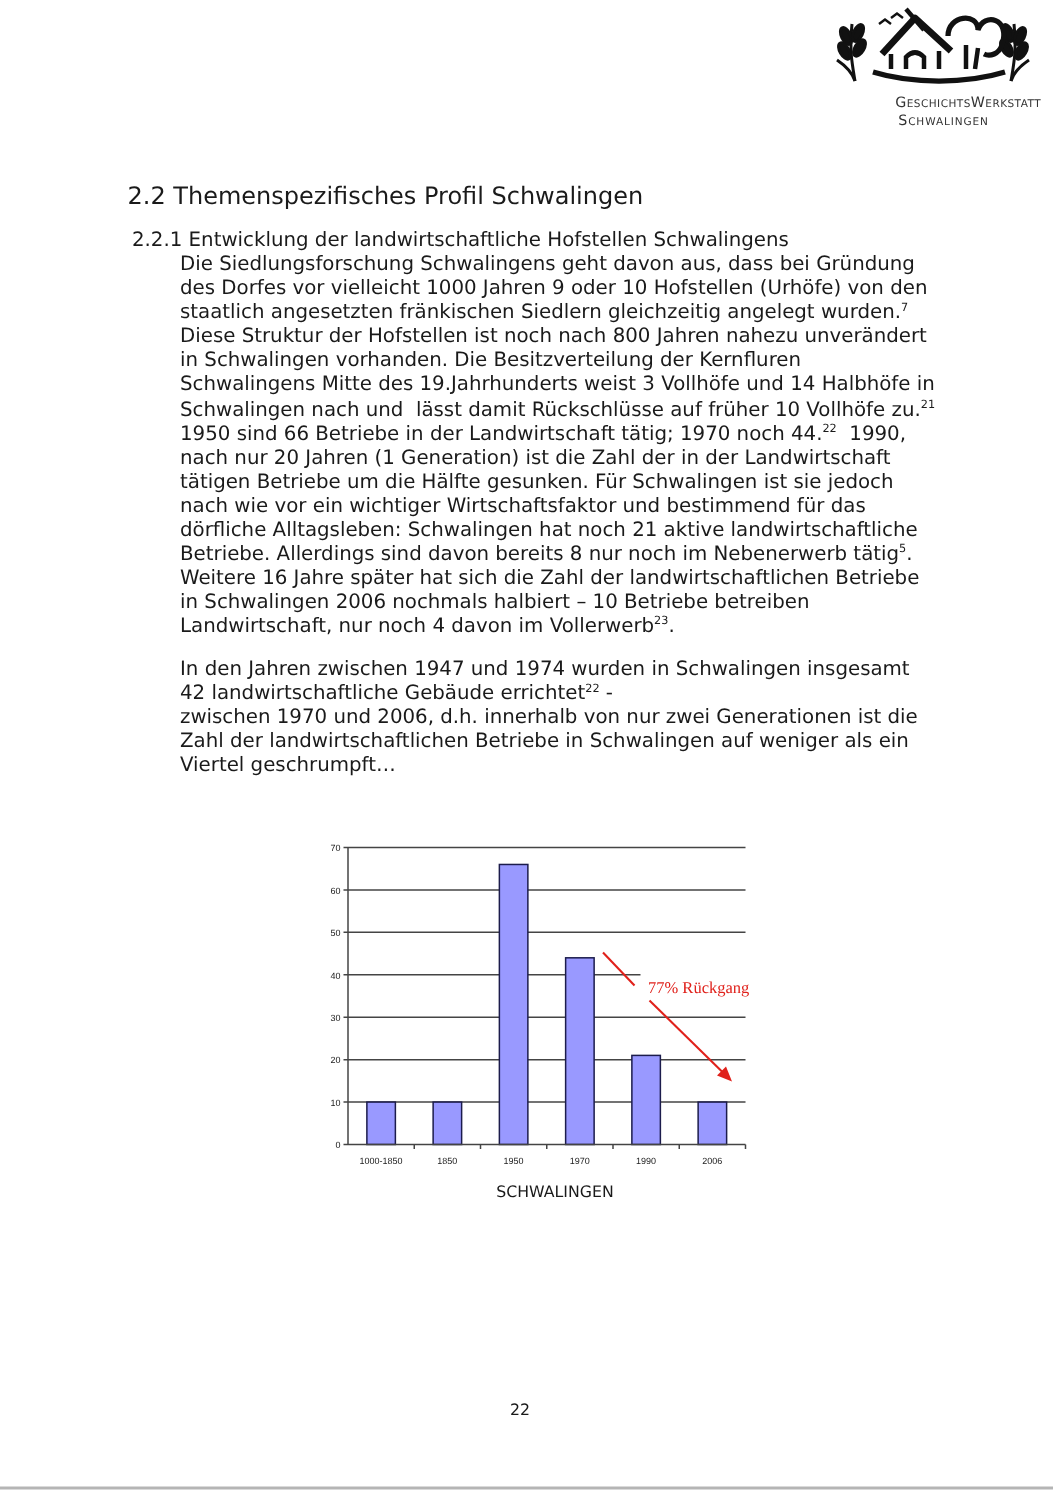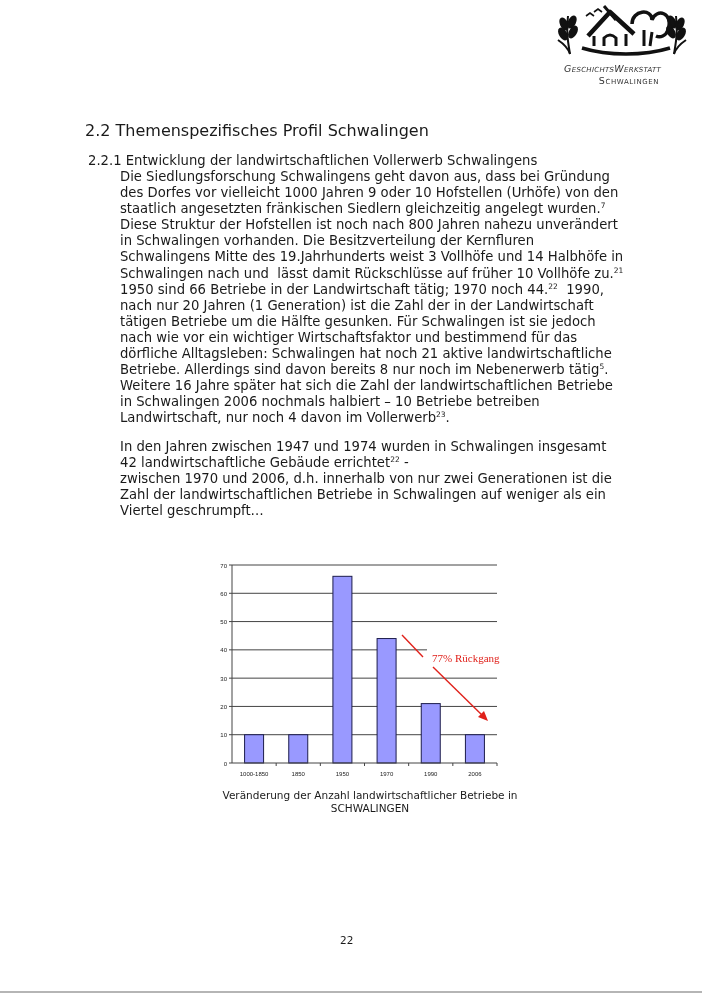--- a/index.html
+++ b/index.html
@@ -1,19 +1,19 @@
 <!DOCTYPE html>
 <html><head>
   <meta charset="utf-8">
   <style>
     html, body { margin: 0; padding: 0; background: #ffffff; }
     body { width: 702px; height: 993px; position: relative; overflow: hidden; font-family: "DejaVu Sans", sans-serif; color: #1a1a1a; }
     .logo { position: absolute; left: 548px; top: 2px; width: 150px; height: 90px; }
     .logo svg { position: absolute; left: 0; top: 0; }
-    .logo-line1 { position: absolute; left: 16px; top: 61px; width: 130px; text-align: left; font-size: 9.5px; letter-spacing: 0.3px; color: #333; font-variant: small-caps; font-style: italic; }
+    .logo-line1 { position: absolute; left: 16px; top: 61px; width: 130px; text-align: right; font-size: 9.5px; letter-spacing: 0.3px; color: #333; font-variant: small-caps; }
     .logo-line2 { position: absolute; left: 16px; top: 73px; width: 130px; text-align: center; font-size: 9.5px; letter-spacing: 0.6px; color: #333; font-variant: small-caps; }
     .h2 { position: absolute; left: 85px; top: 121px; font-size: 16px; }
     .h3 { position: absolute; left: 88px; top: 153px; font-size: 13.2px; }
     .para { position: absolute; left: 120px; font-size: 13.2px; line-height: 16.1px; white-space: pre; }
     .para sup { font-size: 7.5px; vertical-align: 5px; line-height: 0; }
     #p1 { top: 169px; }
     #p2 { top: 439px; }
     .chart { position: absolute; left: 205px; top: 555px; }
     .caption { position: absolute; left: 210px; top: 789px; width: 320px; text-align: center; font-size: 10.5px; line-height: 13px; }
     .pagenum { position: absolute; left: 340px; top: 934px; font-size: 10.5px; }
@@ -54,21 +54,21 @@
     <path d="M84 22 C84 8 104 6 104 18 C108 6 126 10 120 28 C118 34 112 36 108 34" stroke="#111" stroke-width="3.5" fill="none"></path>
     <path d="M96 28 L96 44 M104 30 L102 44" stroke="#111" stroke-width="3" fill="none"></path>
 
     <path d="M34 46 C60 54 96 54 122 46" stroke="#111" stroke-width="3.5" fill="none"></path>
   </svg>
   <div class="logo-line1">GeschichtsWerkstatt</div>
   <div class="logo-line2">Schwalingen</div>
 </div>
 
 <div class="h2">2.2 Themenspezifisches Profil Schwalingen</div>
-<div class="h3">2.2.1  Entwicklung der landwirtschaftlichen Vollerwerb Schwalingens</div>
+<div class="h3">2.2.1  Entwicklung der landwirtschaftliche Hofstellen Schwalingens</div>
 
 <div class="para" id="p1"><div><span>Die Siedlungsforschung Schwalingens geht davon aus, dass bei Gründung</span></div><div><span>des Dorfes vor vielleicht 1000 Jahren 9 oder 10 Hofstellen (Urhöfe) von den</span></div><div><span>staatlich angesetzten fränkischen Siedlern gleichzeitig angelegt wurden.</span><sup>7</sup></div><div><span>Diese Struktur der Hofstellen ist noch nach 800 Jahren nahezu unverändert</span></div><div><span>in Schwalingen vorhanden. Die Besitzverteilung der Kernfluren</span></div><div><span>Schwalingens Mitte des 19.Jahrhunderts weist 3 Vollhöfe und 14 Halbhöfe in</span></div><div><span>Schwalingen nach und  lässt damit Rückschlüsse auf früher 10 Vollhöfe zu.</span><sup>21</sup></div><div><span>1950 sind 66 Betriebe in der Landwirtschaft tätig; 1970 noch 44.</span><sup>22</sup><span>  1990,</span></div><div><span>nach nur 20 Jahren (1 Generation) ist die Zahl der in der Landwirtschaft</span></div><div><span>tätigen Betriebe um die Hälfte gesunken. Für Schwalingen ist sie jedoch</span></div><div><span>nach wie vor ein wichtiger Wirtschaftsfaktor und bestimmend für das</span></div><div><span>dörfliche Alltagsleben: Schwalingen hat noch 21 aktive landwirtschaftliche</span></div><div><span>Betriebe. Allerdings sind davon bereits 8 nur noch im Nebenerwerb tätig</span><sup>5</sup><span>.</span></div><div><span>Weitere 16 Jahre später hat sich die Zahl der landwirtschaftlichen Betriebe</span></div><div><span>in Schwalingen 2006 nochmals halbiert – 10 Betriebe betreiben</span></div><div><span>Landwirtschaft, nur noch 4 davon im Vollerwerb</span><sup>23</sup><span>.</span></div></div>
 
 <div class="para" id="p2"><div><span>In den Jahren zwischen 1947 und 1974 wurden in Schwalingen insgesamt</span></div><div><span>42 landwirtschaftliche Gebäude errichtet</span><sup>22</sup><span> -</span></div><div><span>zwischen 1970 und 2006, d.h. innerhalb von nur zwei Generationen ist die</span></div><div><span>Zahl der landwirtschaftlichen Betriebe in Schwalingen auf weniger als ein</span></div><div><span>Viertel geschrumpft…</span></div></div>
 
 <svg class="chart" width="310" height="230" viewBox="0 0 310 230">
   <g id="grid">
       <line x1="27" x2="292" y1="179.71428571428572" y2="179.71428571428572" stroke="#444" stroke-width="1"></line>
       <line x1="27" x2="292" y1="151.42857142857142" y2="151.42857142857142" stroke="#444" stroke-width="1"></line>
       <line x1="27" x2="292" y1="123.14285714285714" y2="123.14285714285714" stroke="#444" stroke-width="1"></line>
@@ -122,18 +122,17 @@
   <g>
     <rect x="222" y="93" width="84" height="17" fill="#ffffff"></rect>
     <line x1="197" y1="80" x2="218" y2="102" stroke="#e0211b" stroke-width="1.4"></line>
     <line x1="228" y1="112" x2="279" y2="162" stroke="#e0211b" stroke-width="1.4"></line>
     <polygon points="283,166 273,162 279,156" fill="#e0211b"></polygon>
     <text x="227" y="107" font-family="'Liberation Serif', serif" font-size="11" fill="#e0211b">77% Rückgang</text>
   </g>
 </svg>
 
 <div class="caption">
-  <div>Veränderung der Anzahl landwirtschaftlicher Betriebe in</div>
   <div>SCHWALINGEN</div>
 </div>
 
 <div class="pagenum">22</div>
 <div class="bottom-rule"></div>
 
 </body></html>

